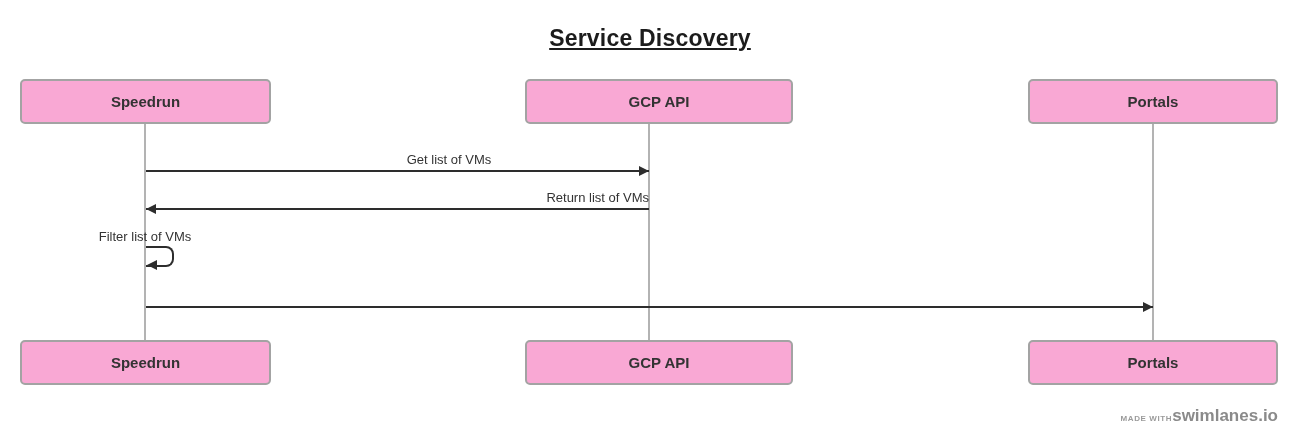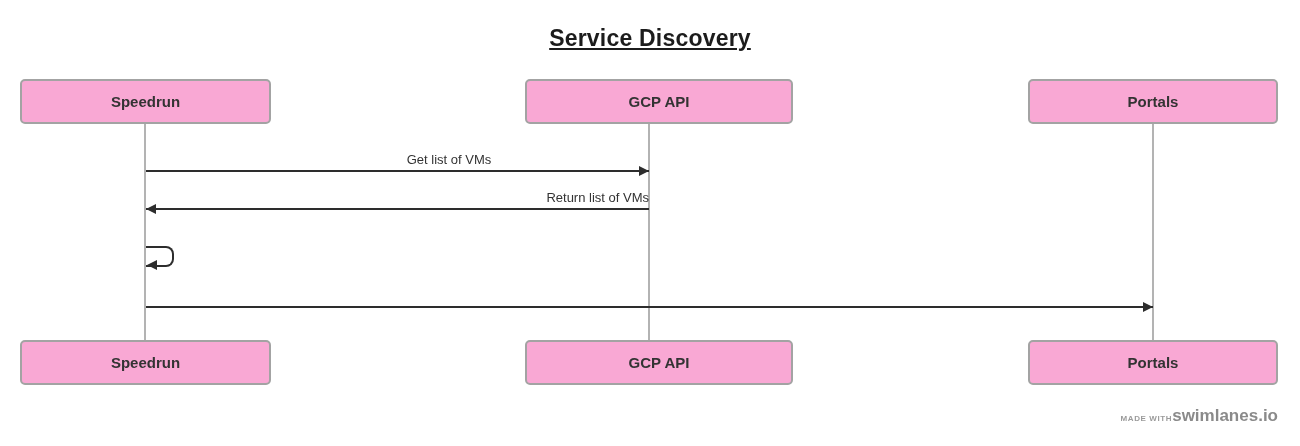--- a/index.html
+++ b/index.html
@@ -98,20 +98,21 @@
   <div class="lifeline l3"></div>
 
   <div class="msg-label" style="left:146px;width:510px;top:152px;margin-left:48px;">Get list of VMs</div>
   <div class="msg-line" style="left:146px;width:503px;top:170px;"></div>
   <div class="arrowhead right" style="left:639px;top:166px;"></div>
 
   <div class="msg-label" style="left:146px;width:503px;top:190px;text-align:right;">Return list of VMs</div>
   <div class="msg-line" style="left:146px;width:503px;top:208px;"></div>
   <div class="arrowhead left" style="left:146px;top:204px;"></div>
 
+  <div class="msg-label" style="left:45px;width:200px;top:229px;">Filter list of VMs</div>
   <div class="self-loop"></div>
   <div class="arrowhead left" style="left:147px;top:260px;"></div>
 
   <div class="msg-line" style="left:146px;width:1007px;top:306px;"></div>
   <div class="arrowhead right" style="left:1143px;top:302px;"></div>
 
   <div class="actor bottom speedrun">
     <span>Speedrun</span>
   </div>
   <div class="actor bottom gcp">

